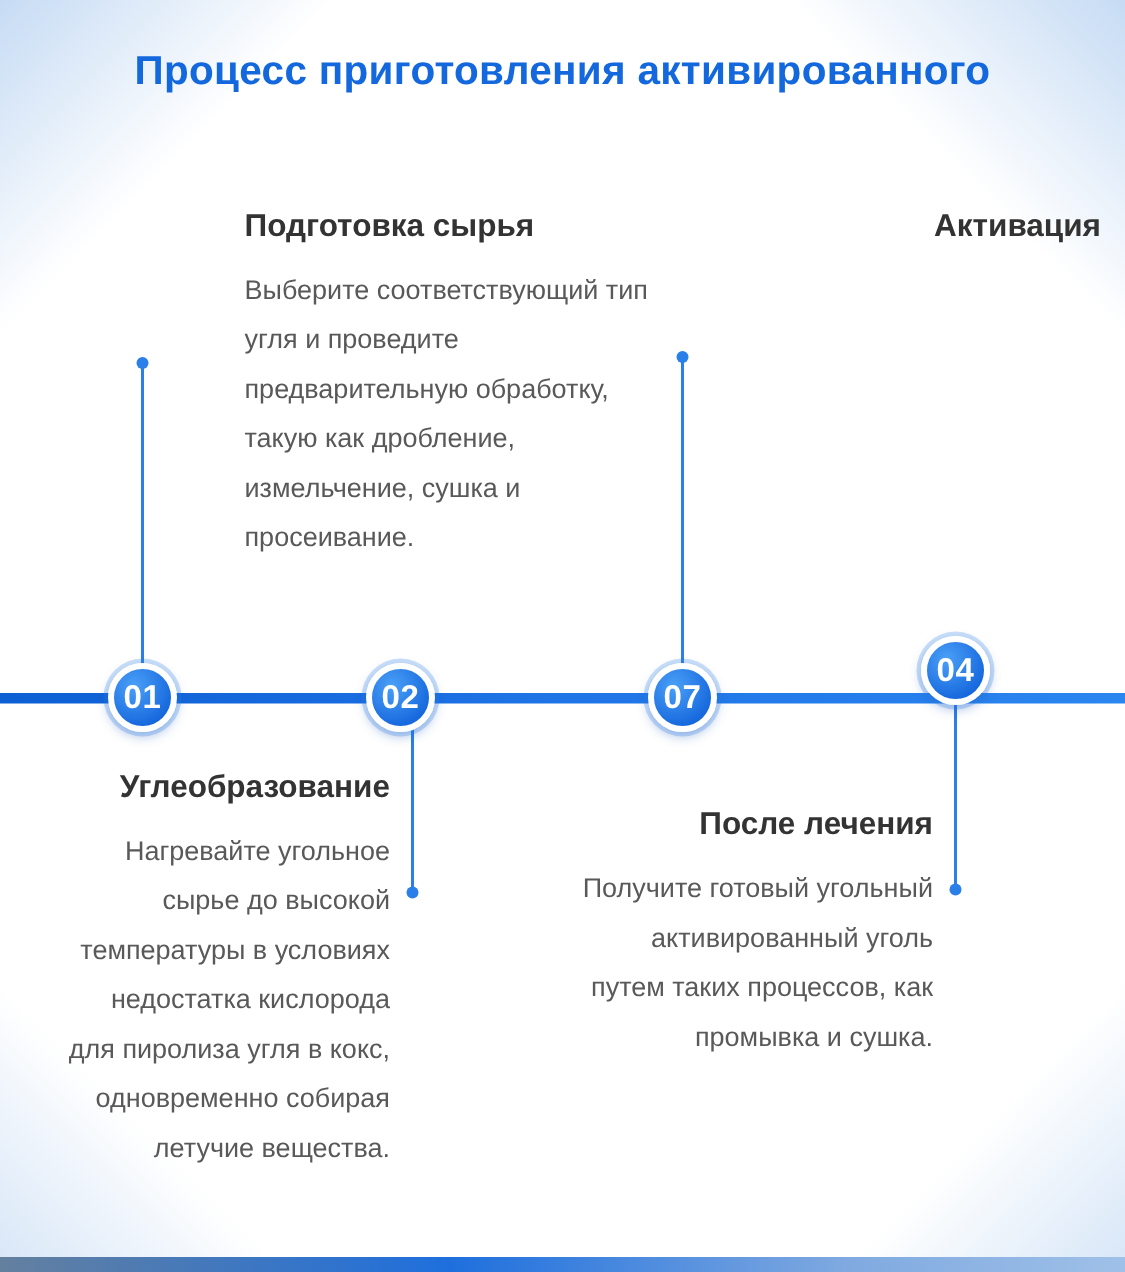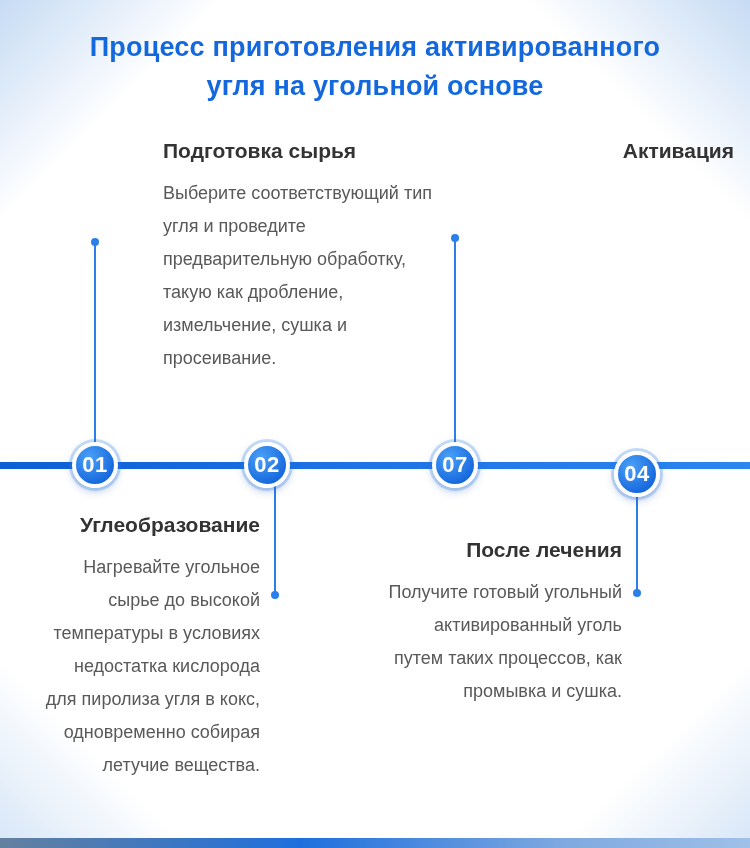--- a/index.html
+++ b/index.html
@@ -94,21 +94,21 @@
     border: 4px solid #ffffff;
     box-shadow: 0 0 0 3px rgba(42,127,233,0.25), 0 3px 8px rgba(20,80,180,0.35);
     display: flex;
     align-items: center;
     justify-content: center;
     z-index: 3;
   }
   .node-1 { left: 72px;  top: 442px; }
   .node-2 { left: 244px; top: 442px; }
   .node-3 { left: 432px; top: 442px; }
-  .node-4 { left: 614px; top: 451px; }
+  .node-4 { left: 614px; top: 424px; }
 
   .node-number {
     color: #ffffff;
     font-size: 22px;
     font-weight: 700;
     letter-spacing: 0.5px;
   }
 
   .bottom-bar {
     position: absolute;
@@ -120,21 +120,20 @@
     z-index: 4;
   }
 </style>
 </head>
 <body>
 
 <div class="page">
 
   <div class="title">
     <div>Процесс приготовления активированного</div>
-    <div>угля на угольной основе</div>
   </div>
 
   <section class="block block-step1">
     <h2 class="step-heading">Подготовка сырья</h2>
     <p class="step-body">Выберите соответствующий тип угля и проведите предварительную обработку, такую как дробление, измельчение, сушка и просеивание.</p>
   </section>
 
   <section class="block block-step3">
     <h2 class="step-heading">Активация</h2>
   </section>

